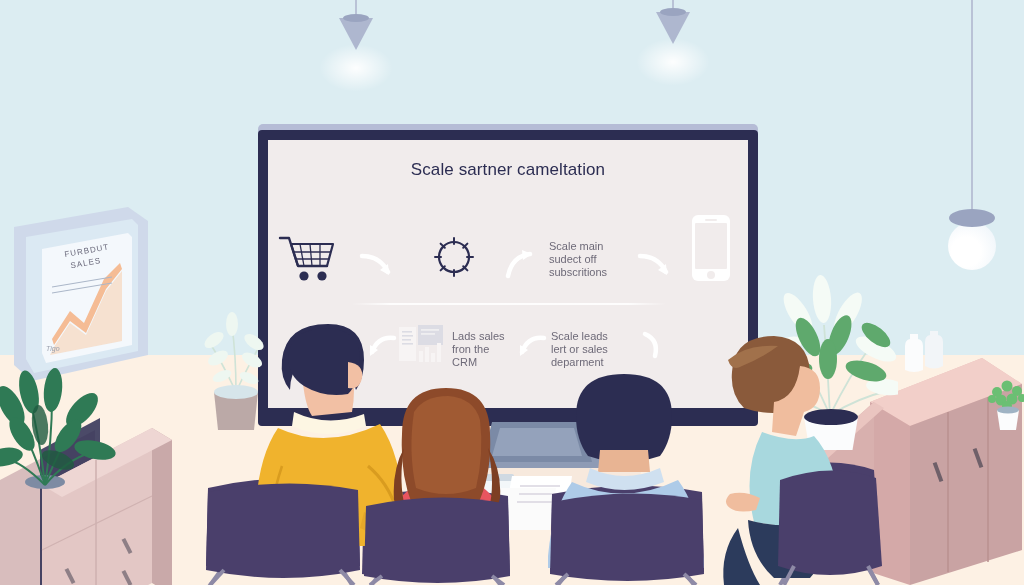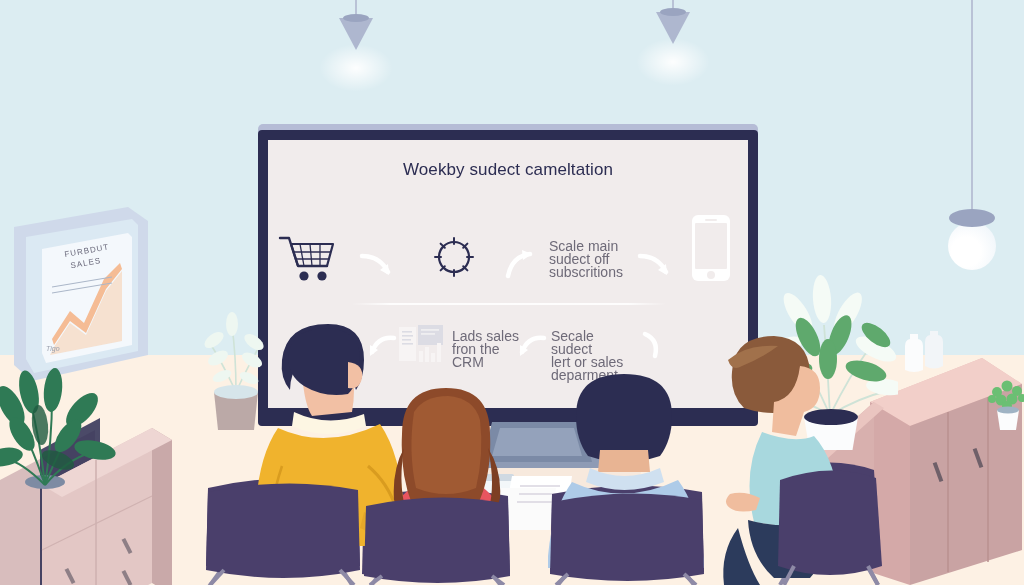--- a/index.html
+++ b/index.html
@@ -34,21 +34,21 @@
      background:#b5bcd6;border-radius:5px;}
   .board-frame{position:absolute;left:258px;top:130px;width:500px;height:296px;
      background:#2c2d52;border-radius:4px;}
   .board-screen{position:absolute;left:268px;top:140px;width:480px;height:268px;
      background:#f1ecec;}
   .board-title{position:absolute;left:268px;top:160px;width:480px;text-align:center;
      font-size:17px;color:#2c2d52;letter-spacing:.1px;}
   .board-divider{position:absolute;left:352px;top:303px;width:314px;height:2px;
      background:linear-gradient(to right,rgba(255,255,255,0),#ffffff 12%,#ffffff 88%,rgba(255,255,255,0));opacity:.9;}
 
-  .slide-text{position:absolute;font-size:14px;line-height:13px;color:#6e6a78;}
+  .slide-text{position:absolute;font-size:11px;line-height:13px;color:#6e6a78;}
 
   .arrow-g{position:absolute;}
 
   
   .phone{position:absolute;left:692px;top:215px;width:38px;height:66px;border-radius:6px;background:#ffffff;}
   .phone-screen{position:absolute;left:3px;top:8px;width:32px;height:46px;background:#f1ecec;border-radius:1px;}
   .phone-speaker{position:absolute;left:13px;top:4px;width:12px;height:2px;border-radius:1px;background:#f1ecec;}
   .phone-home{position:absolute;left:15px;top:56px;width:8px;height:8px;border-radius:50%;background:#f1ecec;}
 
   
@@ -118,21 +118,21 @@
       <line x1="44" y1="88" x2="104" y2="78" stroke="#aab6c8" stroke-width="1"></line>
       <text x="38" y="146" fill="#9aa0ae" style="font-size:7px;font-style:italic;">Tigo</text>
     </svg>
   </div>
 
   <div class="board-shadow"></div>
   <div class="board-frame">
     <div class="board-screen" style="position:absolute;left:10px;top:10px;width:480px;height:268px;"></div>
   </div>
 
-  <div class="board-title">Woekby sudect cameltation</div>
+  <div class="board-title">Scale sartner cameltation</div>
   <div class="board-divider"></div>
 
   <div class="arrow-g" style="left:276px;top:232px;">
     <svg width="62" height="52" viewBox="0 0 62 52">
       <path d="M4 6 L13 6 L22 34 L51 34" fill="none" stroke="#2c2d52" stroke-width="2.4" stroke-linecap="round" stroke-linejoin="round"></path>
       <path d="M15 12 L57 12 L51 34 L22 34 Z" fill="none" stroke="#2c2d52" stroke-width="2.2" stroke-linejoin="round"></path>
       <line x1="24" y1="12" x2="28" y2="34" stroke="#2c2d52" stroke-width="1.3"></line>
       <line x1="34" y1="12" x2="36" y2="34" stroke="#2c2d52" stroke-width="1.3"></line>
       <line x1="44" y1="12" x2="44" y2="34" stroke="#2c2d52" stroke-width="1.3"></line>
       <line x1="17" y1="20" x2="55" y2="20" stroke="#2c2d52" stroke-width="1.3"></line>
@@ -228,21 +228,21 @@
 fron the
 CRM</div>
 
   <div class="arrow-g" style="left:512px;top:332px;">
     <svg width="38" height="34" viewBox="0 0 38 34">
       <path d="M32 6 Q16 4 10 20" fill="none" stroke="#ffffff" stroke-width="4.5" stroke-linecap="round"></path>
       <path d="M16 18 L8 24 L8 13" fill="#ffffff"></path>
     </svg>
   </div>
 
-  <div class="slide-text" style="left:551px;top:330px;width:84px;white-space:pre-line;">Secale sudect
+  <div class="slide-text" style="left:551px;top:330px;width:84px;white-space:pre-line;">Scale leads
 lert or sales
 deparment</div>
 
   <div class="arrow-g" style="left:637px;top:330px;">
     <svg width="38" height="34" viewBox="0 0 38 34">
       <path d="M8 4 Q22 10 18 26" fill="none" stroke="#ffffff" stroke-width="4.5" stroke-linecap="round"></path>
     </svg>
   </div>
 
   <svg class="fur" style="left:0px;top:300px;" width="240" height="285">

